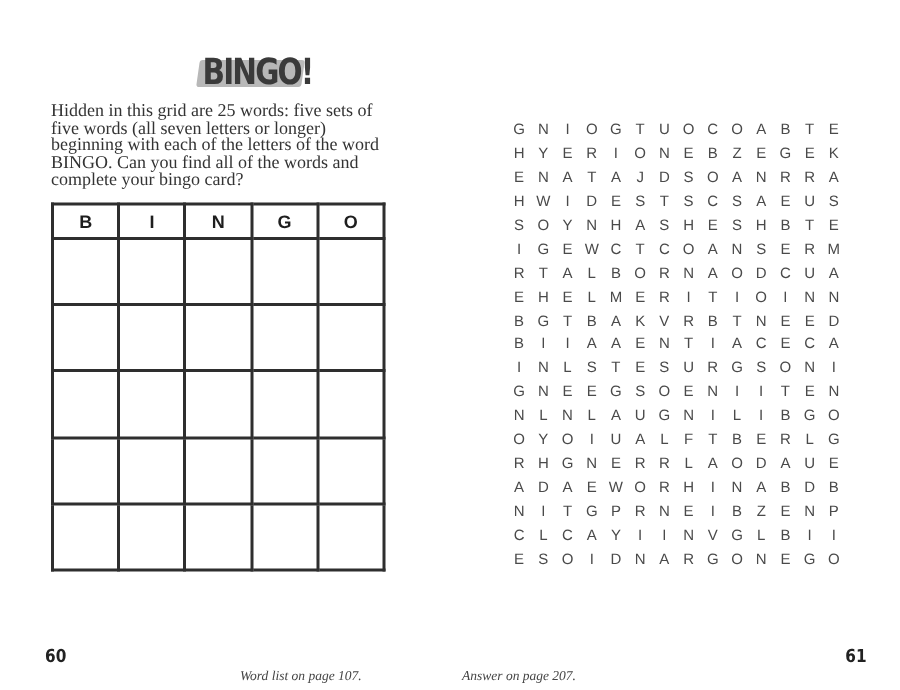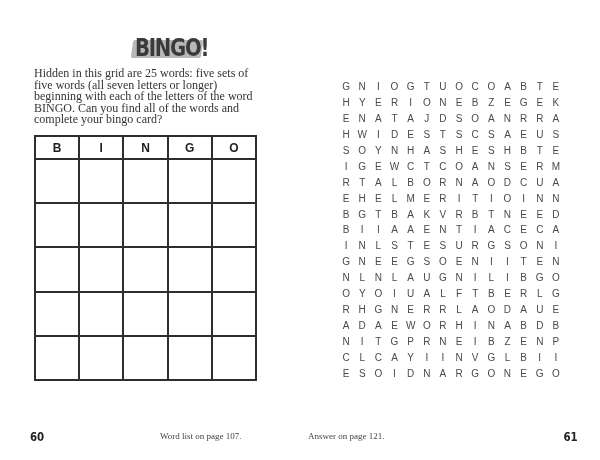--- a/index.html
+++ b/index.html
@@ -49,21 +49,21 @@
     font-size: 10px; line-height: 16px; color: #4a4a4a;
   }
 
   .page-num {
     position: absolute; top: 430px; font-family: "DejaVu Sans", sans-serif;
     font-weight: bold; font-size: 12px; color: #222; transform: scaleX(0.85);
   }
   .pn-left { left: 30px; transform-origin: left top; }
   .pn-right { right: 22px; transform-origin: right top; }
   .foot-note {
-    position: absolute; top: 431px; font-size: 9px; color: #444;
+    position: absolute; top: 445px; font-style: italic; font-size: 9px; color: #444;
   }
   .fn-left { left: 160px; }
   .fn-right { left: 8px; }
 </style>
 </head>
 <body>
 
 <div class="page page-left">
   <div class="title-wrap">
     <div class="title-shadow"></div>
@@ -424,15 +424,15 @@
         <span class="ws-cell">A</span>
         <span class="ws-cell">R</span>
         <span class="ws-cell">G</span>
         <span class="ws-cell">O</span>
         <span class="ws-cell">N</span>
         <span class="ws-cell">E</span>
         <span class="ws-cell">G</span>
         <span class="ws-cell">O</span>
       </div>
     </div>
-  <div class="foot-note fn-right">Answer on page 121.</div>
+  <div class="foot-note fn-right">Answer on page 207.</div>
   <div class="page-num pn-right">61</div>
 </div>
 
 </body></html>

